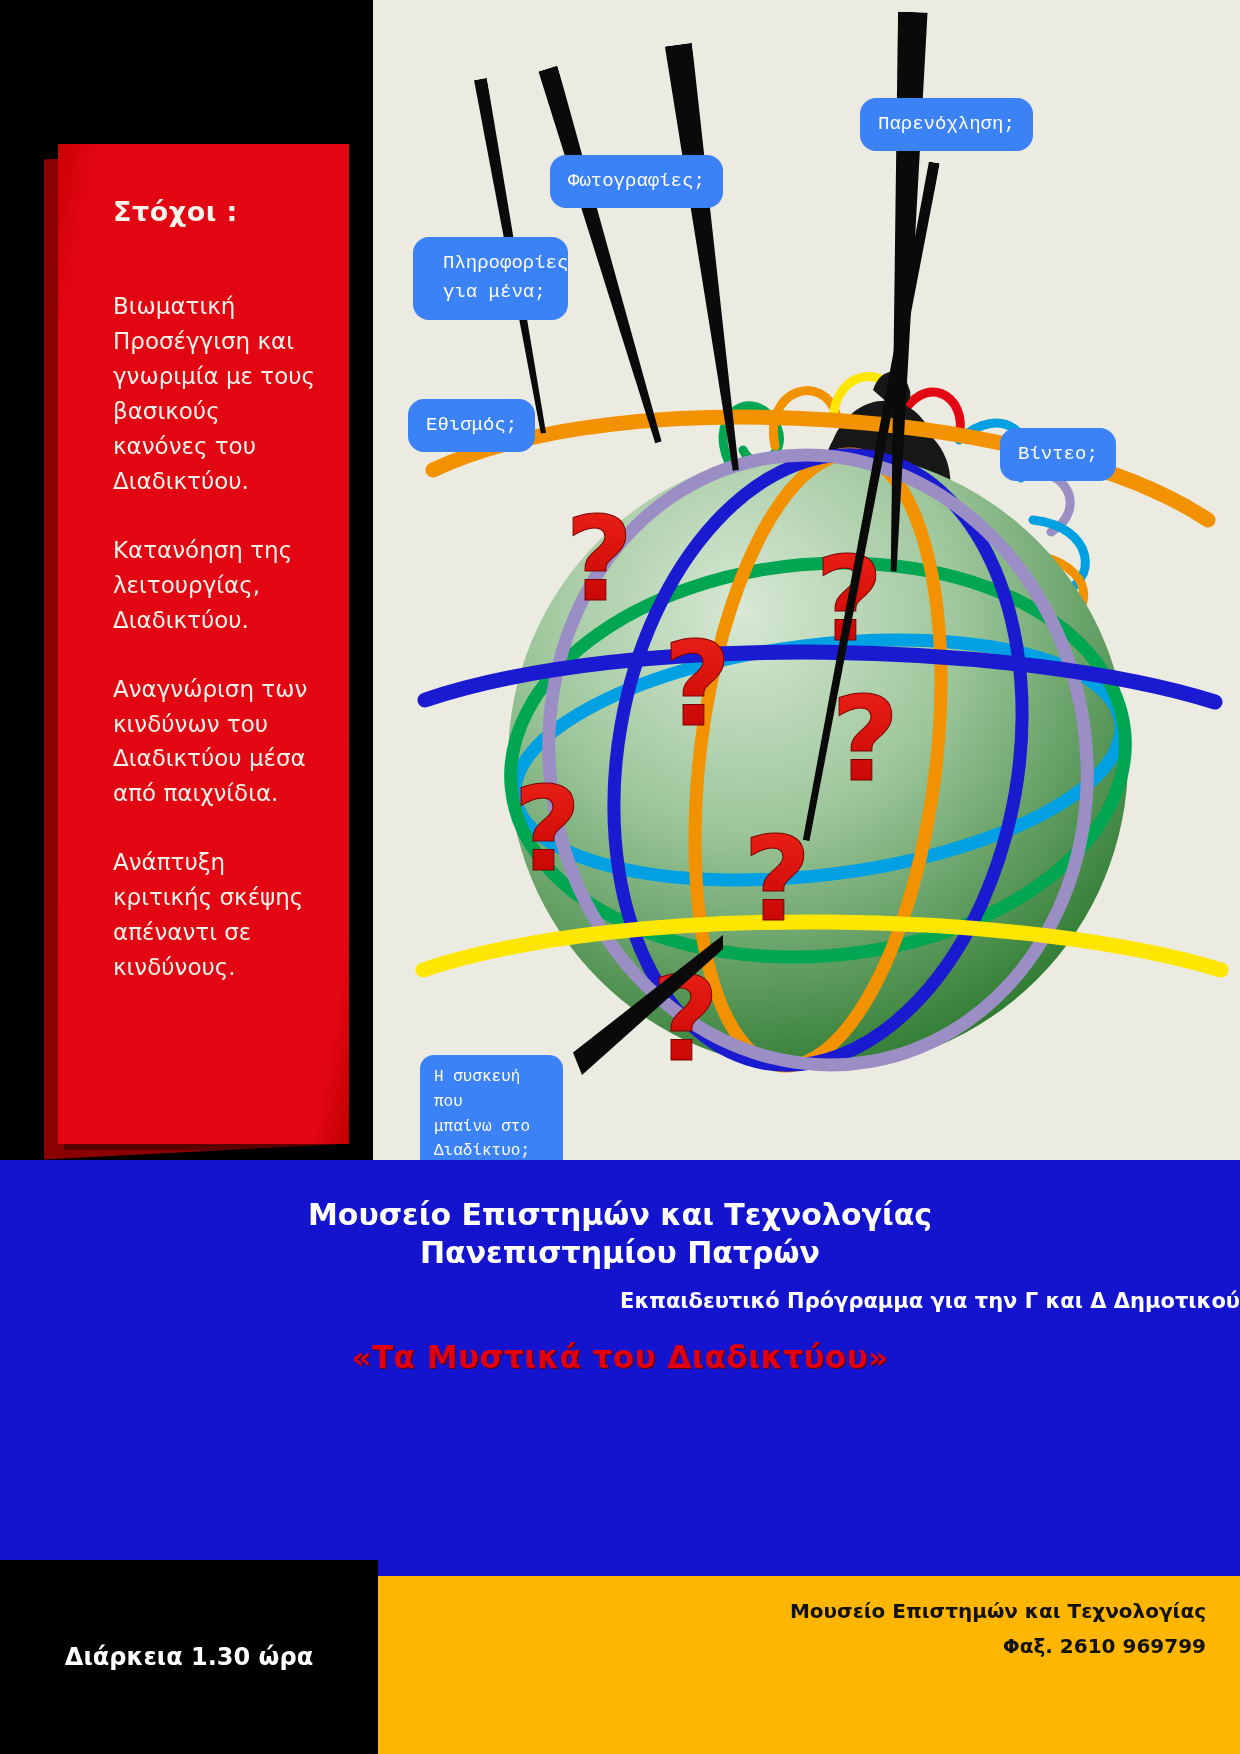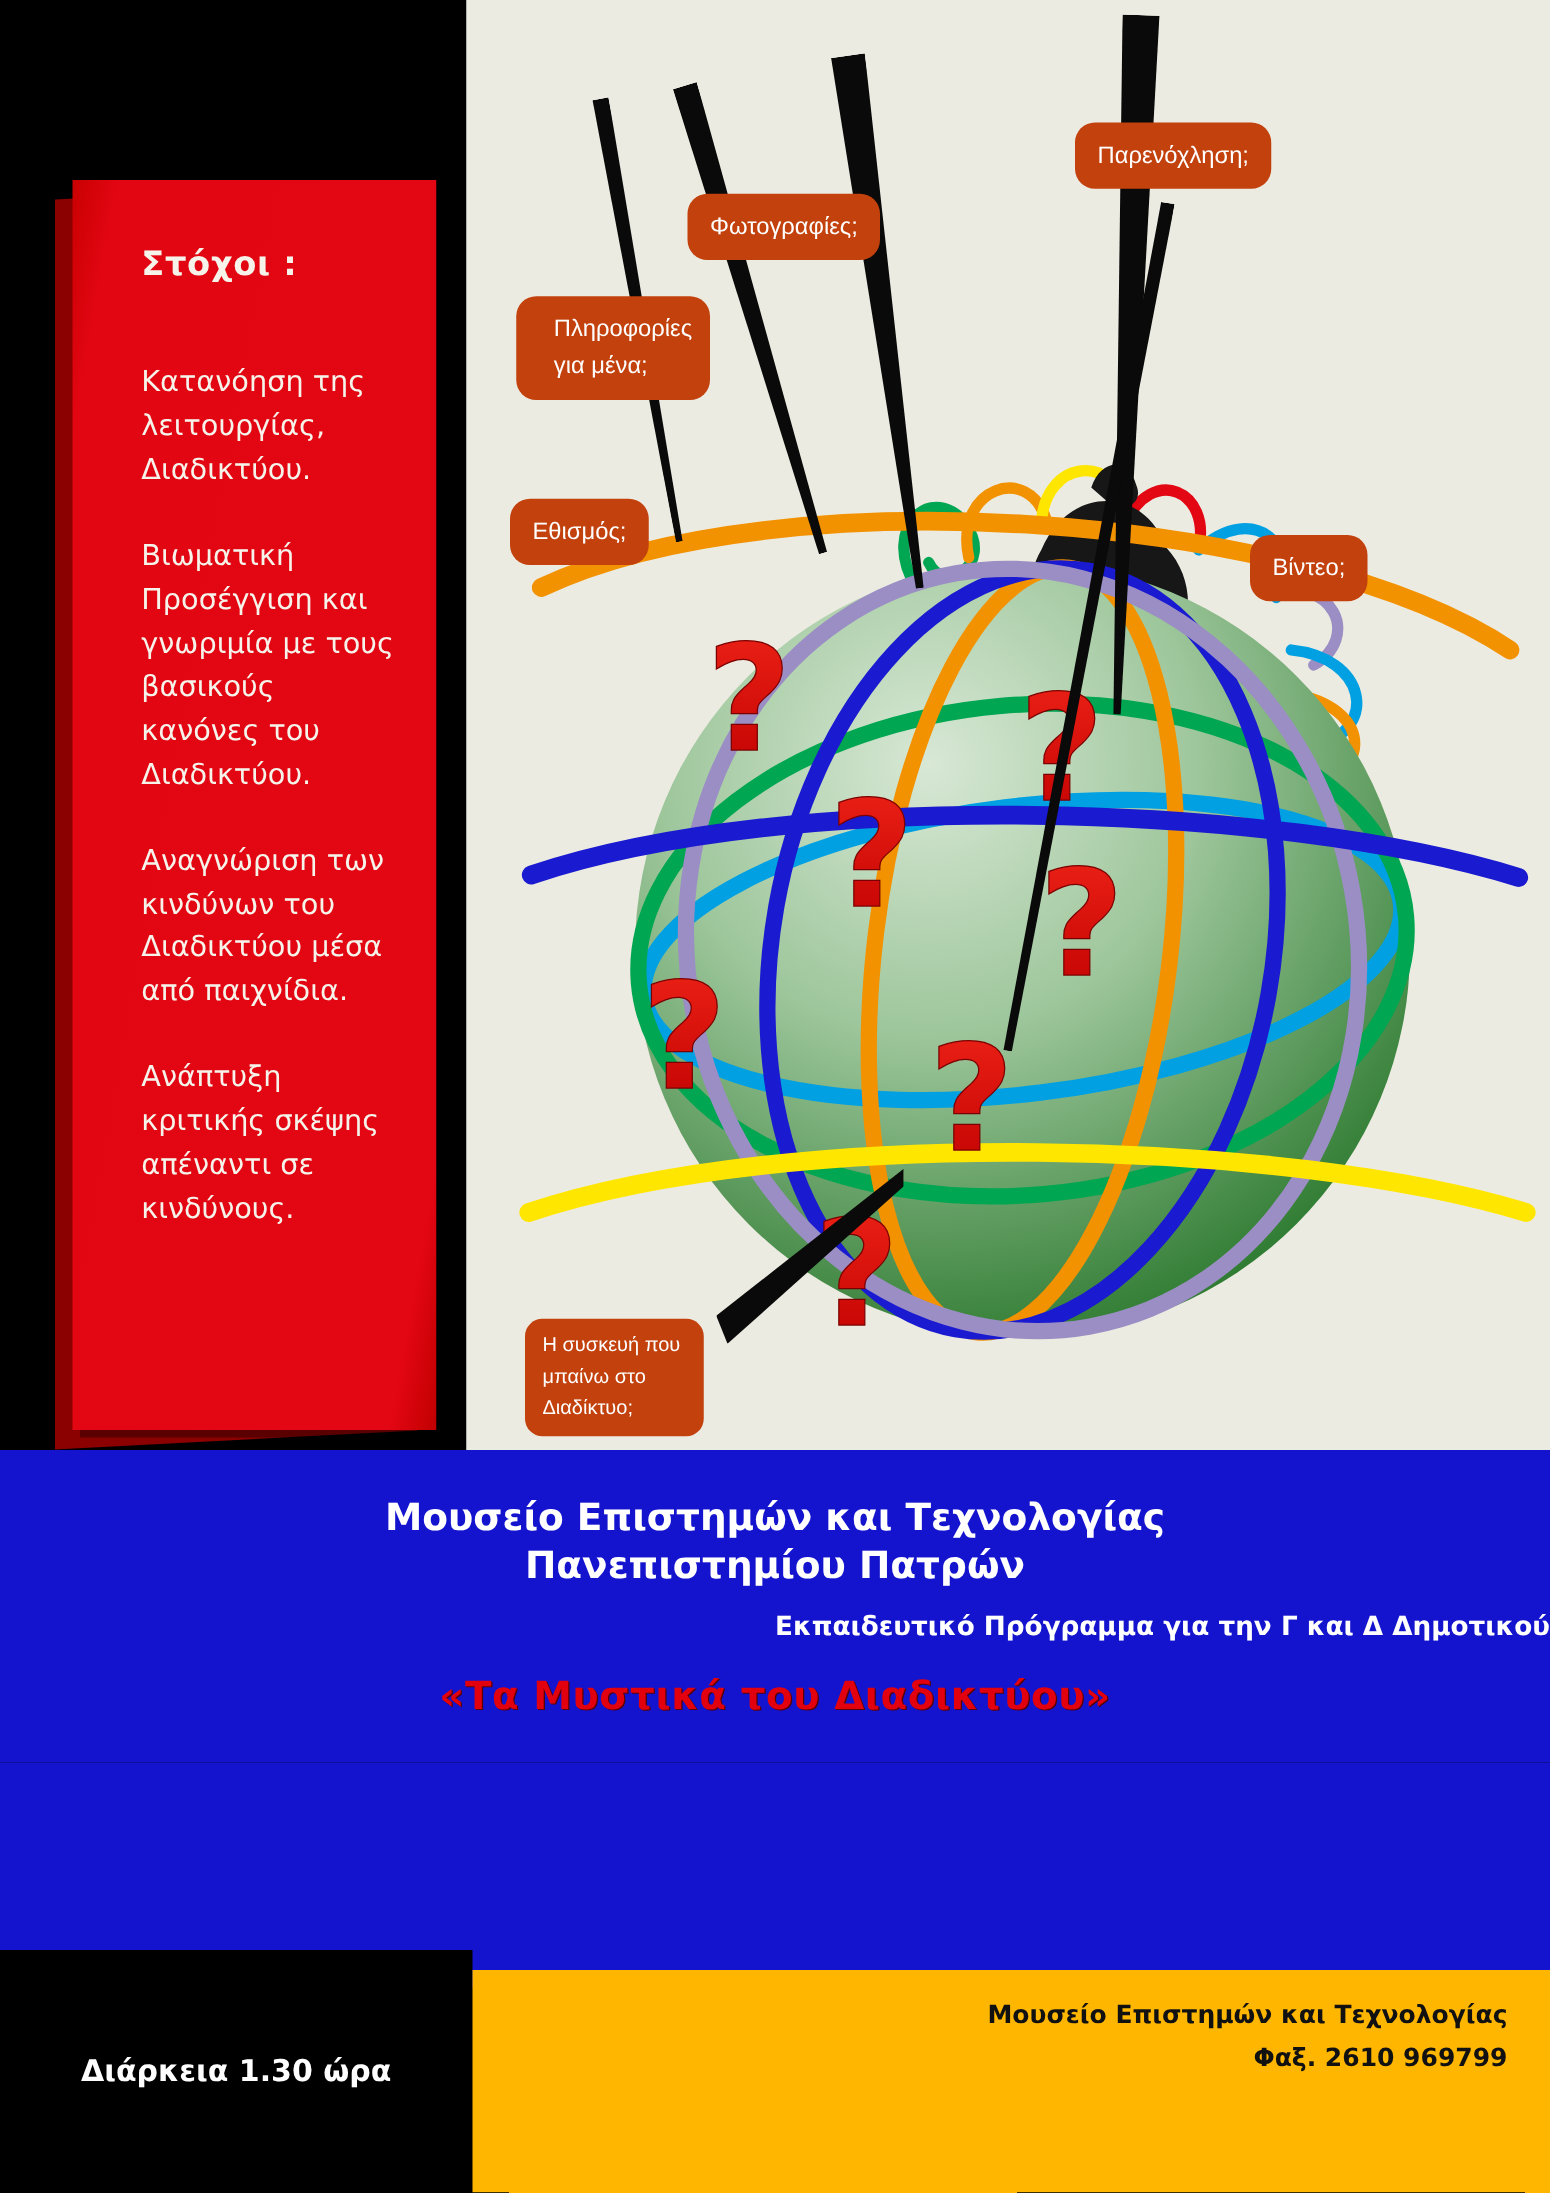--- a/index.html
+++ b/index.html
@@ -52,27 +52,27 @@
 
   
   .globe-wrap {
     position: absolute; left: 30px; top: 270px; width: 830px; height: 830px;
   }
   .globe-wrap svg { display:block; }
 
   
   .bubble {
     position: absolute;
-    background: #c2410c;
+    background: #3b82f6;
     color: #ffffff;
     border-radius: 16px;
     padding: 12px 18px;
     font-size: 19px;
     line-height: 1.55;
-    font-family: Liberation Sans, sans-serif;
+    font-family: Liberation Mono, monospace;
     white-space: pre-line;
     z-index: 6;
   }
   .bubble.small { font-size: 16px; padding: 10px 14px; border-radius: 14px; }
 
   
   .tail {
     position: absolute;
     background: #0a0a0a;
     z-index: 5;
@@ -228,22 +228,22 @@
 
     <div class="bubble small" style="left:47px; top:1055px; width:143px;">Η συσκευή που
 μπαίνω  στο
 Διαδίκτυο;</div>
   </div>
 
   <div class="goals-shadow"></div>
   <div class="goals-box">
     <div class="goals-inner">
       <div class="goals-title">Στόχοι :</div>
+      <div class="goal-item">Βιωματική Προσέγγιση και γνωριμία με τους βασικούς κανόνες του Διαδικτύου.</div>
       <div class="goal-item">Κατανόηση της λειτουργίας, Διαδικτύου.</div>
-      <div class="goal-item">Βιωματική Προσέγγιση και γνωριμία με τους βασικούς κανόνες του Διαδικτύου.</div>
       <div class="goal-item">Αναγνώριση των  κινδύνων του Διαδικτύου μέσα από παιχνίδια.</div>
       <div class="goal-item">Ανάπτυξη κριτικής σκέψης απέναντι σε κινδύνους.</div>
     </div>
   </div>
 
   <div class="blue-band">
     <div class="title1">
       <div>Μουσείο  Επιστημών και Τεχνολογίας</div>
       <div>Πανεπιστημίου Πατρών</div>
     </div>

